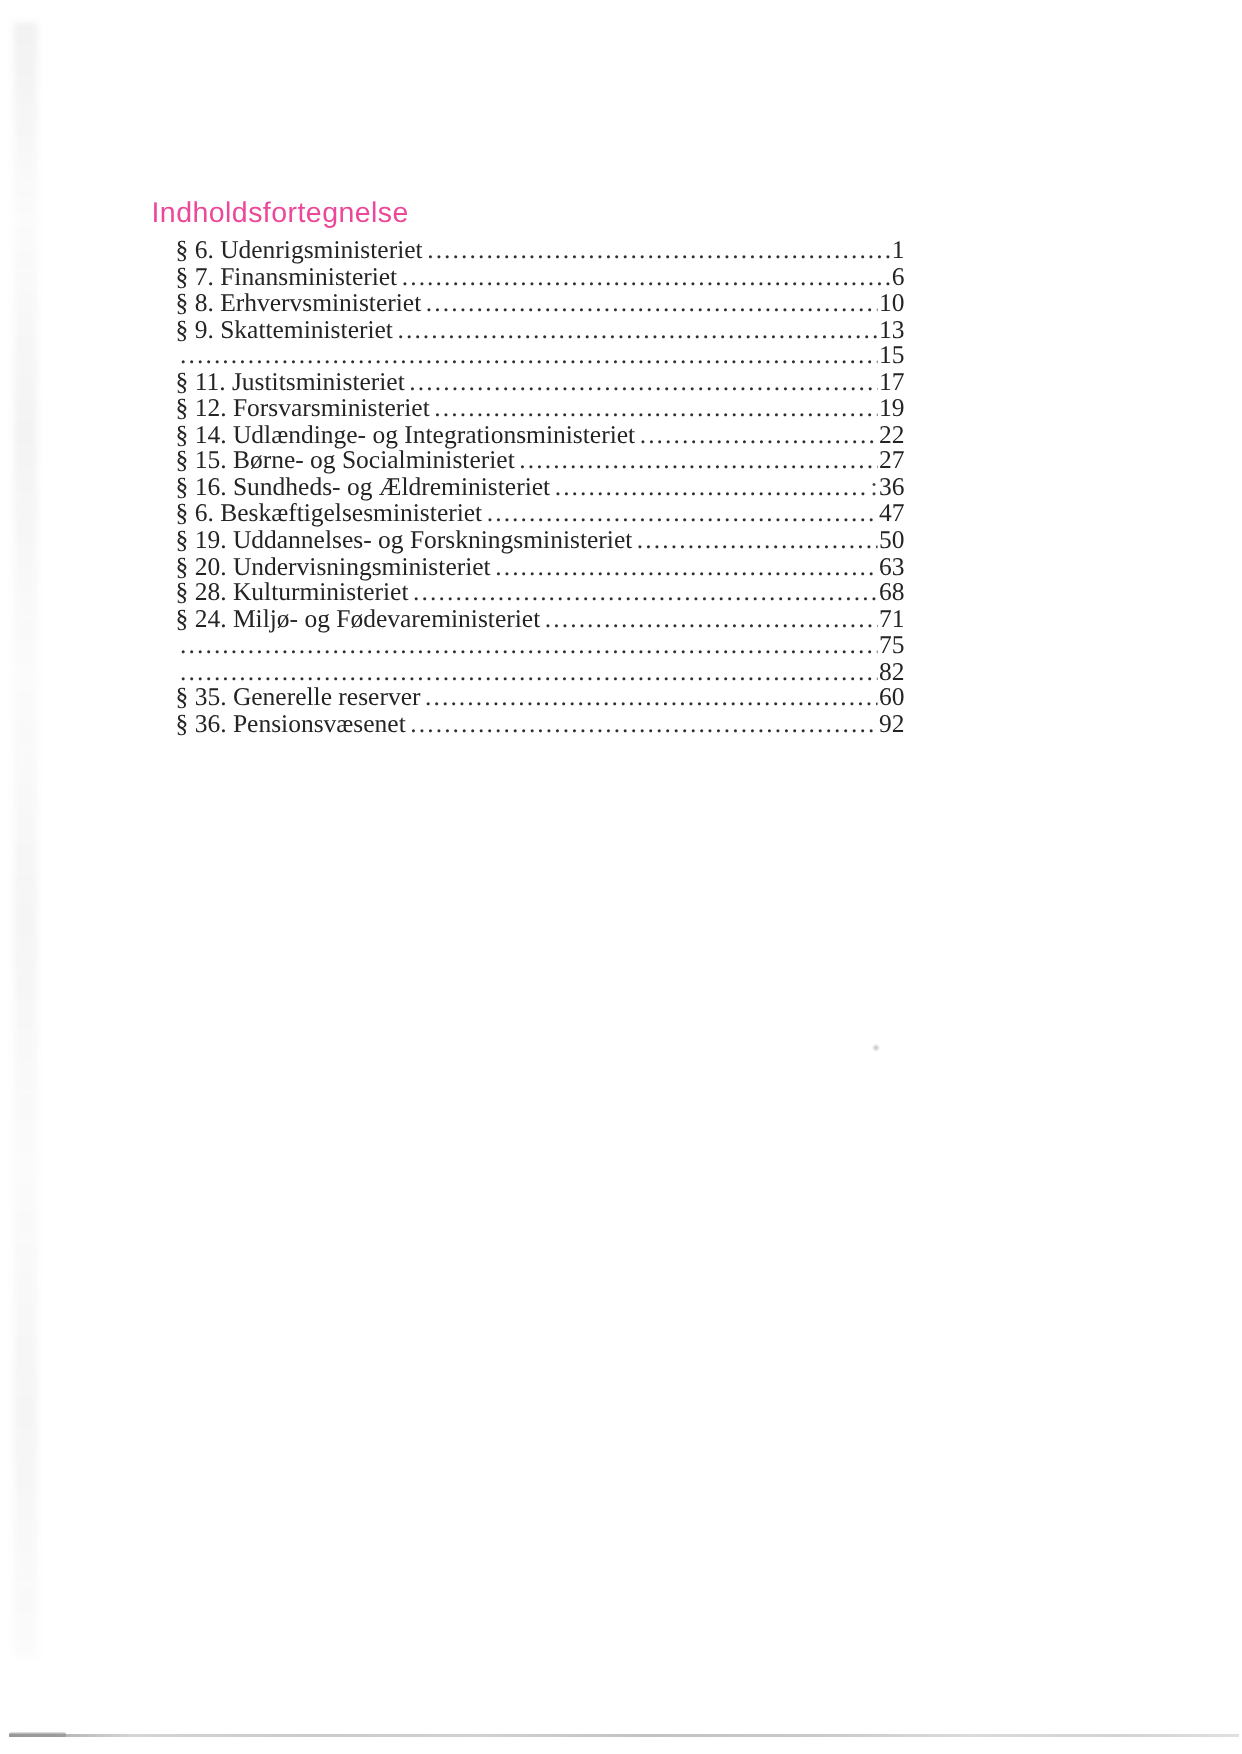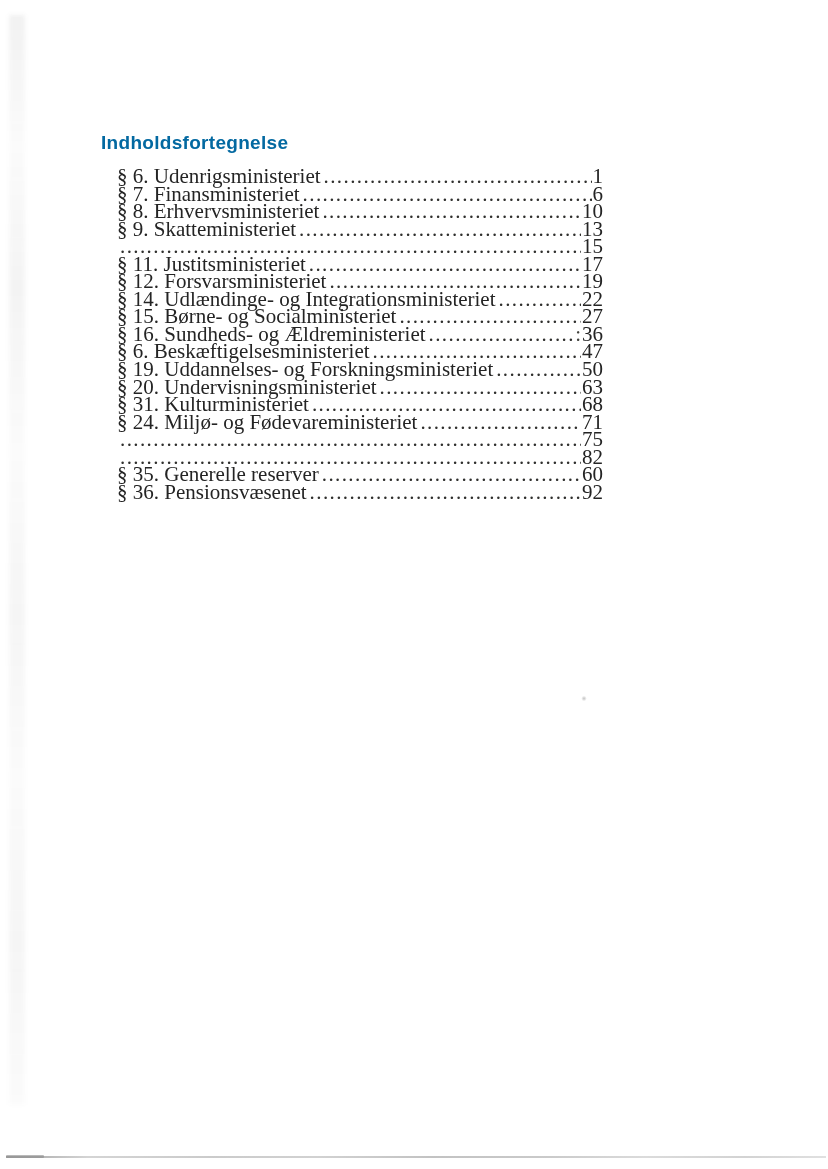--- a/index.html
+++ b/index.html
@@ -18,31 +18,31 @@
     position: absolute;
     inset: 0;
     background: #ffffff;
   }
   .title {
     position: absolute;
     left: 101px;
     top: 119px;
     font-family: "Liberation Sans", sans-serif;
     font-size: 19px;
-    font-weight: 700;
-    color: #0369a1;
+    font-weight: 400;
+    color: #ec4899;
     letter-spacing: 0.3px;
     white-space: nowrap;
   }
   .toc {
     position: absolute;
     left: 117px;
-    top: 168px;
+    top: 158px;
     width: 486px;
-    font-size: 21px;
+    font-size: 17px;
     color: #242424;
   }
   .toc-row {
     display: flex;
     align-items: baseline;
     height: 17.55px;
     line-height: 17.55px;
     white-space: nowrap;
   }
   .toc-label {
@@ -185,21 +185,21 @@
         <span class="toc-label">§ 19. Uddannelses- og Forskningsministeriet</span>
         <span class="toc-dots">........................................................................................................................................................................................................</span>
         <span class="toc-page">50</span>
       </div>
       <div class="toc-row">
         <span class="toc-label">§ 20. Undervisningsministeriet</span>
         <span class="toc-dots">........................................................................................................................................................................................................</span>
         <span class="toc-page">63</span>
       </div>
       <div class="toc-row">
-        <span class="toc-label">§ 31. Kulturministeriet</span>
+        <span class="toc-label">§ 28. Kulturministeriet</span>
         <span class="toc-dots">........................................................................................................................................................................................................</span>
         <span class="toc-page">68</span>
       </div>
       <div class="toc-row">
         <span class="toc-label">§ 24. Miljø- og Fødevareministeriet</span>
         <span class="toc-dots">........................................................................................................................................................................................................</span>
         <span class="toc-page">71</span>
       </div>
       <div class="toc-row">
         <span class="toc-dots">........................................................................................................................................................................................................</span>

